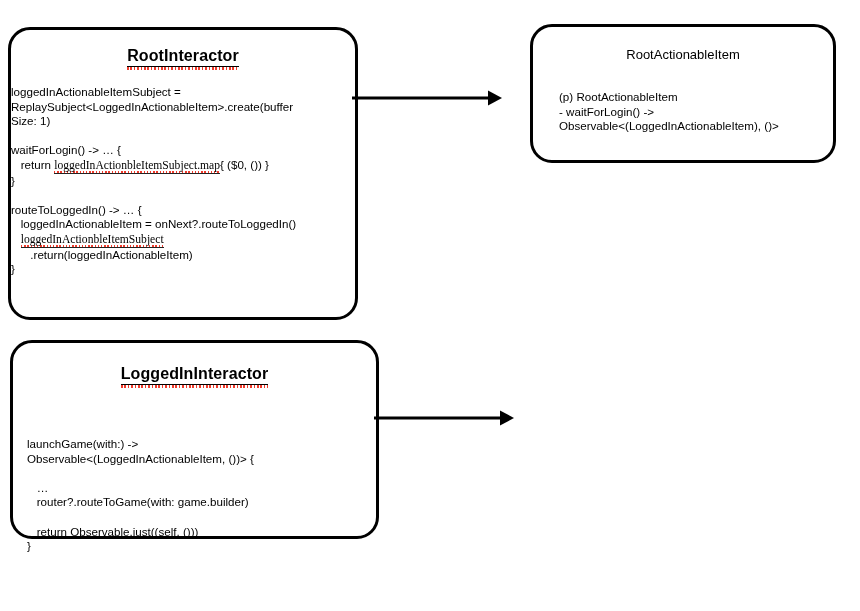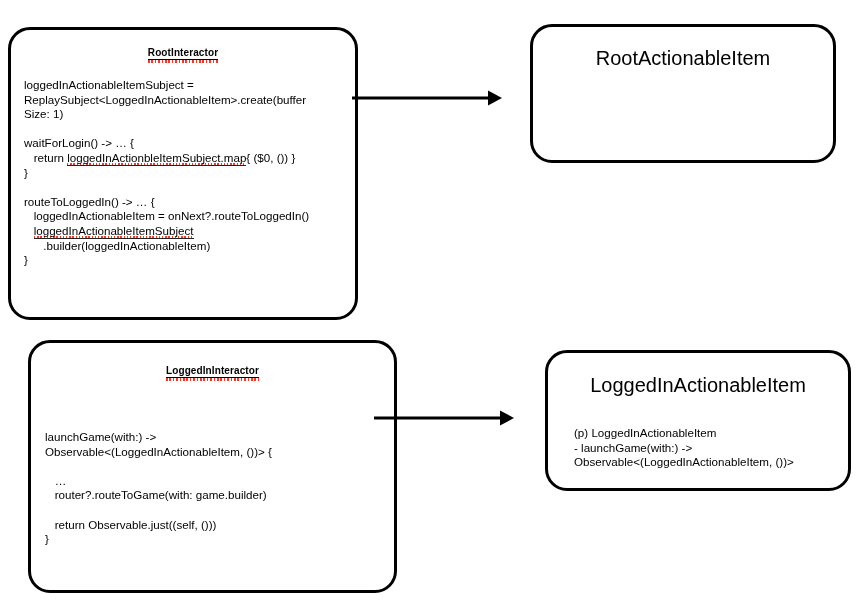--- a/index.html
+++ b/index.html
@@ -25,21 +25,21 @@
   .node {
     position: absolute;
     box-sizing: border-box;
     background: #ffffff;
     border: 3px solid #000000;
     border-radius: 22px;
   }
 
   .node-title {
     text-align: center;
-    font-size: 10px;
+    font-size: 16px;
     font-weight: 700;
     letter-spacing: 0.1px;
     white-space: nowrap;
   }
   .node-title .ul {
     display: inline-block;
     position: relative;
     border-bottom: 1.6px solid #000;
     padding-bottom: 1px;
   }
@@ -52,21 +52,21 @@
     height: 3px;
     background-image: repeating-linear-gradient(
       to right,
       #ef3b2c 0px, #ef3b2c 1.6px,
       rgba(255,255,255,0) 1.6px, rgba(255,255,255,0) 3.4px
     );
   }
 
   .node-title-plain {
     text-align: center;
-    font-size: 20px;
+    font-size: 13px;
     font-weight: 400;
     white-space: nowrap;
   }
 
   .body-text {
     font-size: 11.6px;
     line-height: 14.6px;
     white-space: pre-wrap;
     font-weight: 400;
   }
@@ -80,30 +80,31 @@
       #ef3b2c 0px, #ef3b2c 1.5px,
       rgba(255,255,255,0) 1.5px, rgba(255,255,255,0) 3.2px
     );
     background-repeat: repeat-x;
     background-size: 100% 2px;
     background-position: 0 100%;
     padding-bottom: 1px;
   }
   .sq-solid {
     border-bottom: 1px solid #222;
+    font-family: Liberation Serif, serif;
   }
 
   
   #box-root-interactor       { left: 8px;   top: 27px;  width: 350px; height: 293px; }
   #box-root-actionable       { left: 530px; top: 24px;  width: 306px; height: 139px; }
-  #box-loggedin-interactor   { left: 28px;  top: 340px; width: 369px; height: 253px; }
+  #box-loggedin-interactor   { left: 10px;  top: 340px; width: 369px; height: 199px; }
   #box-loggedin-actionable   { left: 545px; top: 350px; width: 306px; height: 141px; }
 
   #box-root-interactor .node-title      { margin-top: 17px; }
-  #box-root-interactor .body-text       { margin: 18px 6px 0 13px; }
+  #box-root-interactor .body-text       { margin: 18px 6px 0 0; }
 
   #box-root-actionable .node-title-plain{ margin-top: 20px; }
   #box-root-actionable .body-text       { margin: 28px 0 0 26px; }
 
   #box-loggedin-interactor .node-title  { margin-top: 22px; }
   #box-loggedin-interactor .body-text   { margin: 52px 6px 8px 14px; }
 
   #box-loggedin-actionable .node-title-plain { margin-top: 21px; }
   #box-loggedin-actionable .body-text        { margin: 29px 0 0 26px; }
 
@@ -125,47 +126,44 @@
     <div class="body-text"><span>loggedInActionableItemSubject =</span>
 <span>ReplaySubject&lt;LoggedInActionableItem&gt;.create(buffer</span>
 <span>Size: 1)</span>
 
 <span>waitForLogin() -&gt; … {</span>
    return <span class="sq sq-solid">loggedInActionbleItemSubject.map</span>{ ($0, ()) }
 }
 
 <span>routeToLoggedIn() -&gt; … {</span>
 <span>   loggedInActionableItem = onNext?.routeToLoggedIn()</span>
-   <span class="sq sq-solid">loggedInActionableItemSubject</span>
-<span>      .builder(loggedInActionableItem)</span>
+   <span class="sq sq-solid">loggedInActionbleItemSubject</span>
+<span>      .return(loggedInActionableItem)</span>
 <span>}</span></div>
   </div>
 
   <div class="node" id="box-root-actionable">
     <div class="node-title-plain">RootActionableItem</div>
+    <div class="body-text">(p) RootActionableItem
+- waitForLogin() -&gt;
+Observable&lt;(LoggedInActionableItem), ()&gt;</div>
   </div>
 
   <div class="node" id="box-loggedin-interactor">
     <div class="node-title"><span class="ul">LoggedInInteractor</span></div>
     <div class="body-text">launchGame(with:) -&gt;
 Observable&lt;(LoggedInActionableItem, ())&gt; {
 
    …
    router?.routeToGame(with: game.builder)
 
    return Observable.just((self, ()))
 }</div>
   </div>
 
-  <div class="node" id="box-loggedin-actionable">
-    <div class="node-title-plain">LoggedInActionableItem</div>
-    <div class="body-text">(p) LoggedInActionableItem
-- launchGame(with:) -&gt;
-Observable&lt;(LoggedInActionableItem, ())&gt;</div>
-  </div>
 
   <svg class="arrow-svg" id="arrow-root" viewBox="0 0 150 40">
     <line x1="0" y1="20" x2="136" y2="20" stroke="#000" stroke-width="3"></line>
     <polygon points="136,12.5 150,20 136,27.5" fill="#000"></polygon>
   </svg>
 
   <svg class="arrow-svg" id="arrow-login" viewBox="0 0 140 40">
     <line x1="0" y1="20" x2="126" y2="20" stroke="#000" stroke-width="3"></line>
     <polygon points="126,12.5 140,20 126,27.5" fill="#000"></polygon>
   </svg>

